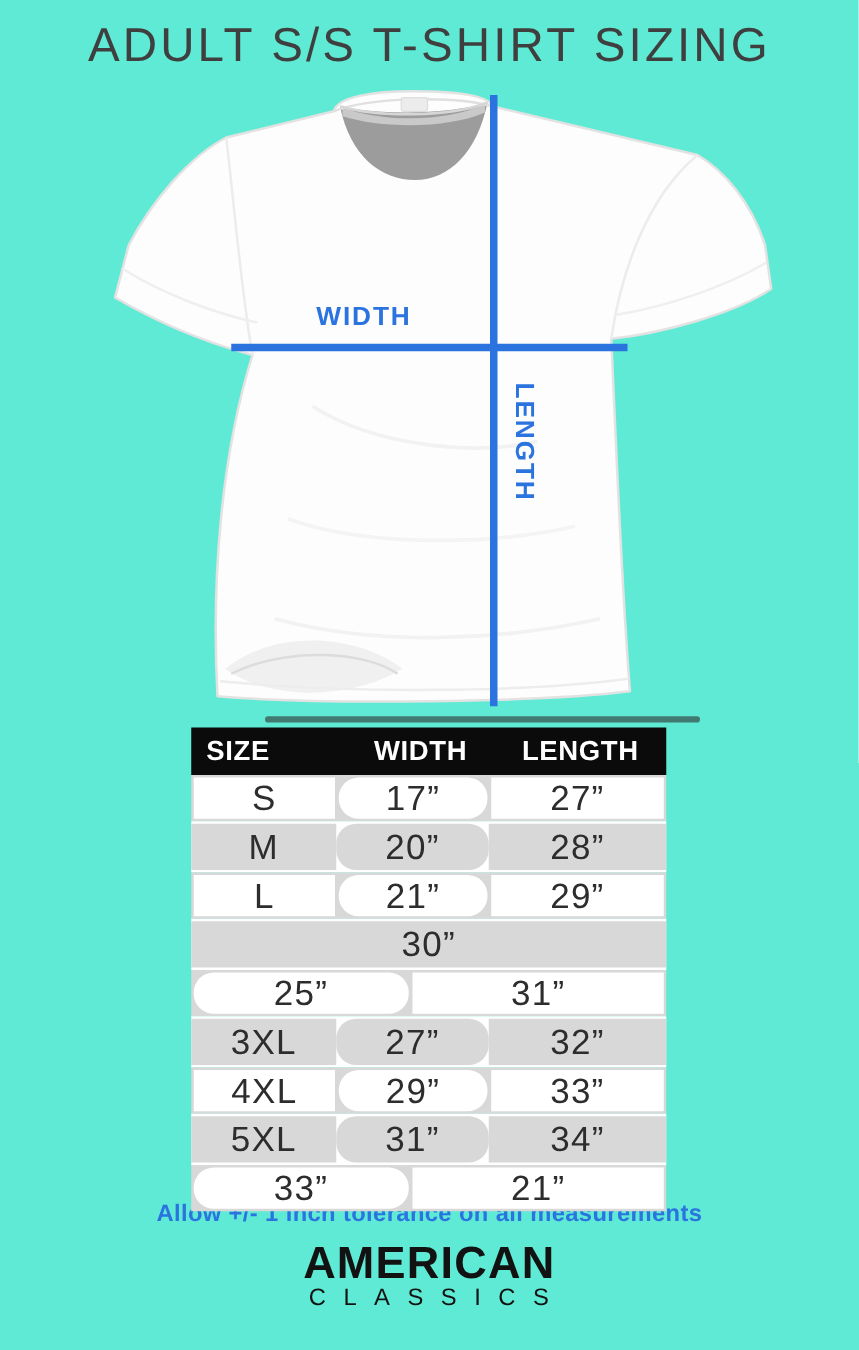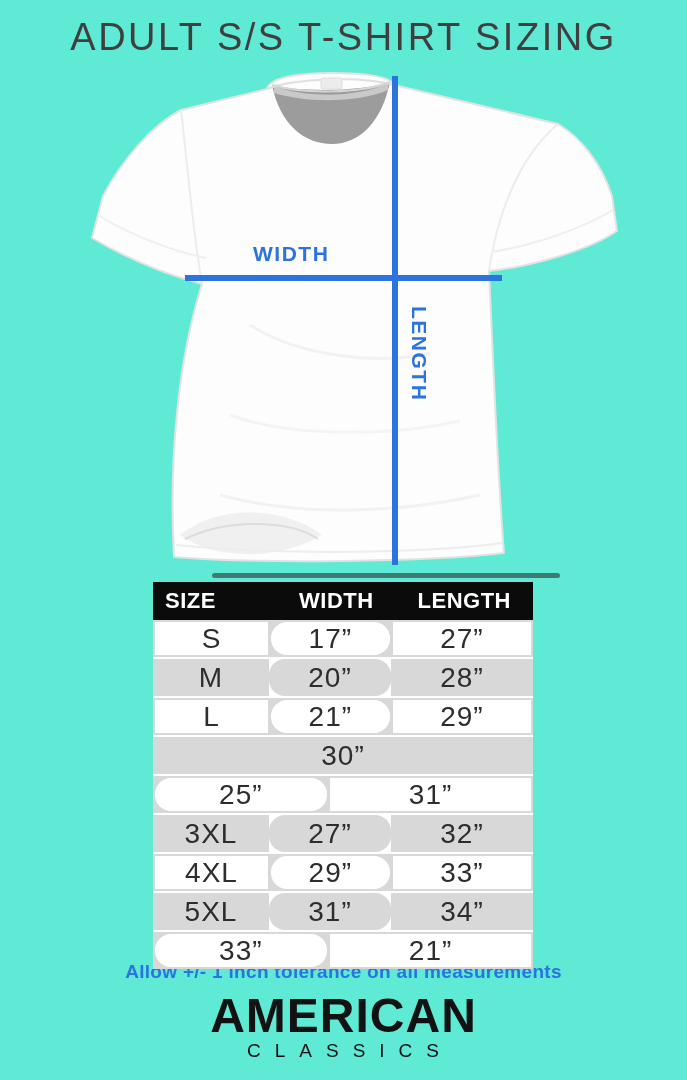--- a/index.html
+++ b/index.html
@@ -50,21 +50,21 @@
   .trow.white .cell.c3{margin-right:2px;}
   .trow.gray{background:#ffffff;padding:2px 0;}
   .trow.gray .cell{background:var(--stripe,#d8d8d8);}
   
   .tolerance{
     position:absolute;top:961px;left:0;right:0;text-align:center;
     font-size:19px;font-weight:bold;color:var(--accent,#2b73df);letter-spacing:0.3px;
   }
   
   .brand{position:absolute;top:992px;left:0;right:0;text-align:center;color:var(--brand_text,#121212);}
-  .brand-line1{font-size:48px;font-weight:bold;letter-spacing:1px;line-height:1.0;}
+  .brand-line1{font-size:36px;font-weight:bold;letter-spacing:1px;line-height:1.0;}
   .brand-line2{font-size:19px;font-weight:400;letter-spacing:14px;padding-left:13px;line-height:1.1;margin-top:1px;}
 </style>
 </head>
 <body>
 
 <div class="page">
 
   <div class="title">ADULT S/S T-SHIRT SIZING</div>
 
   <div class="shirt-wrap">

